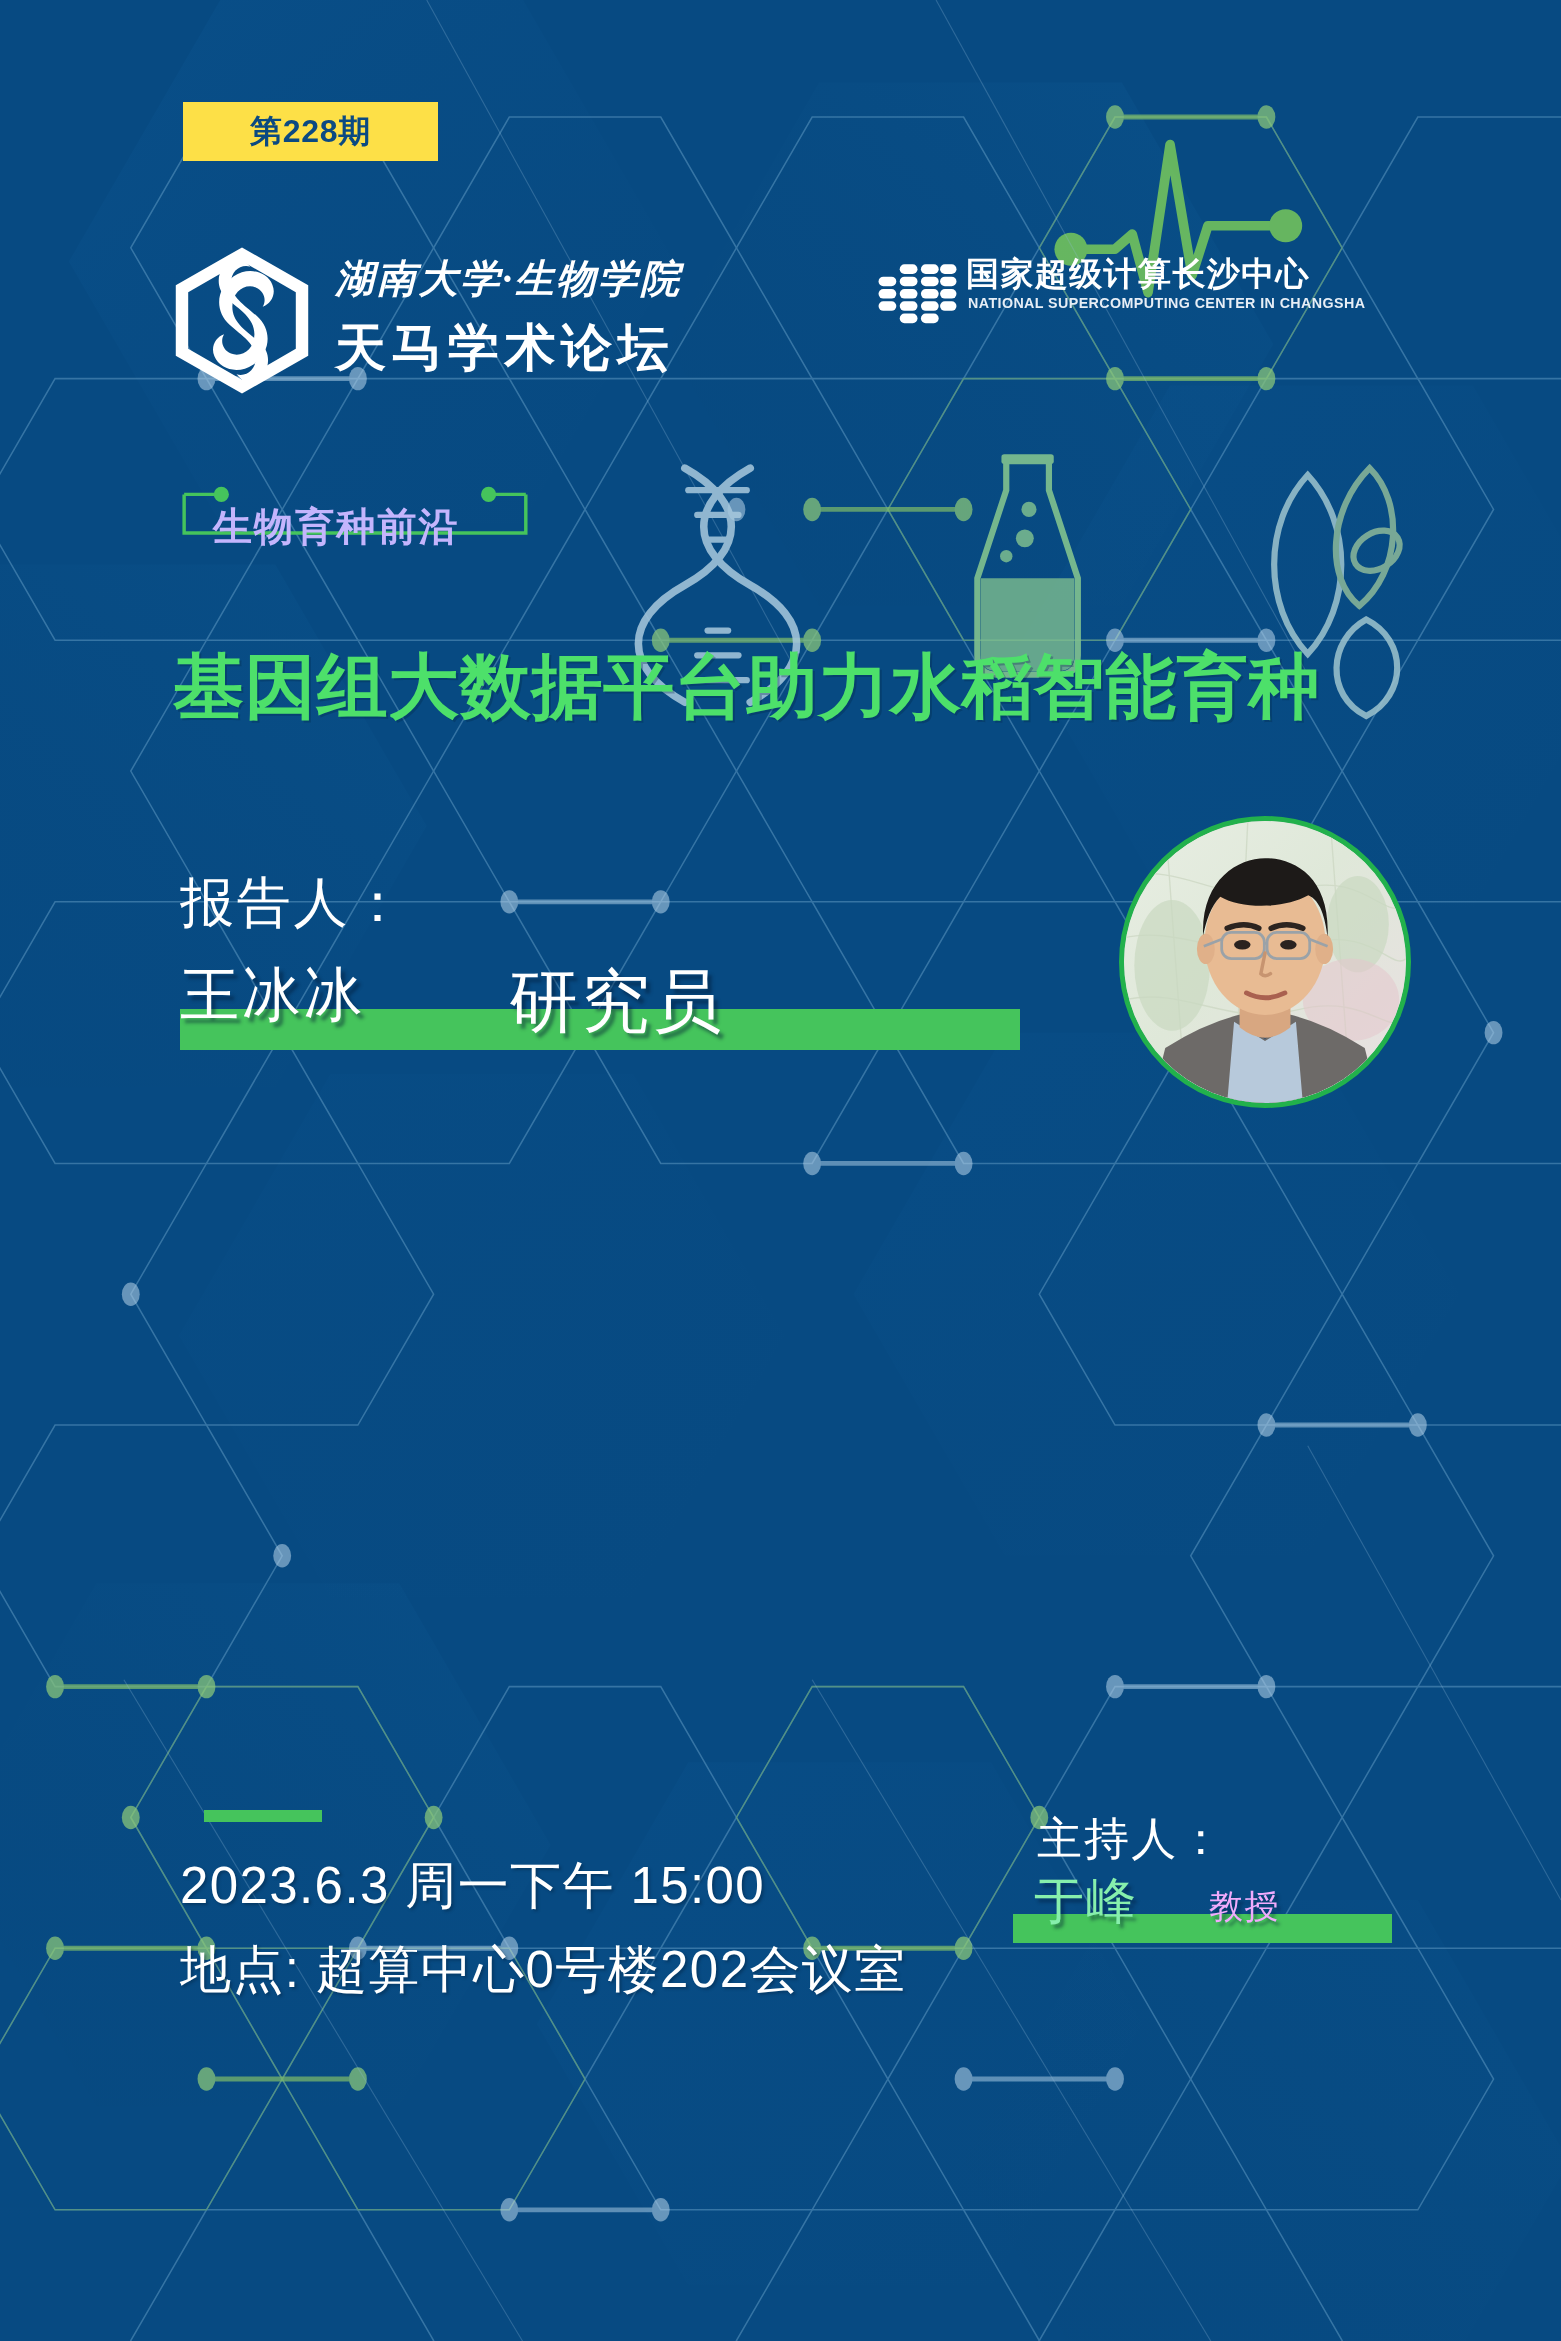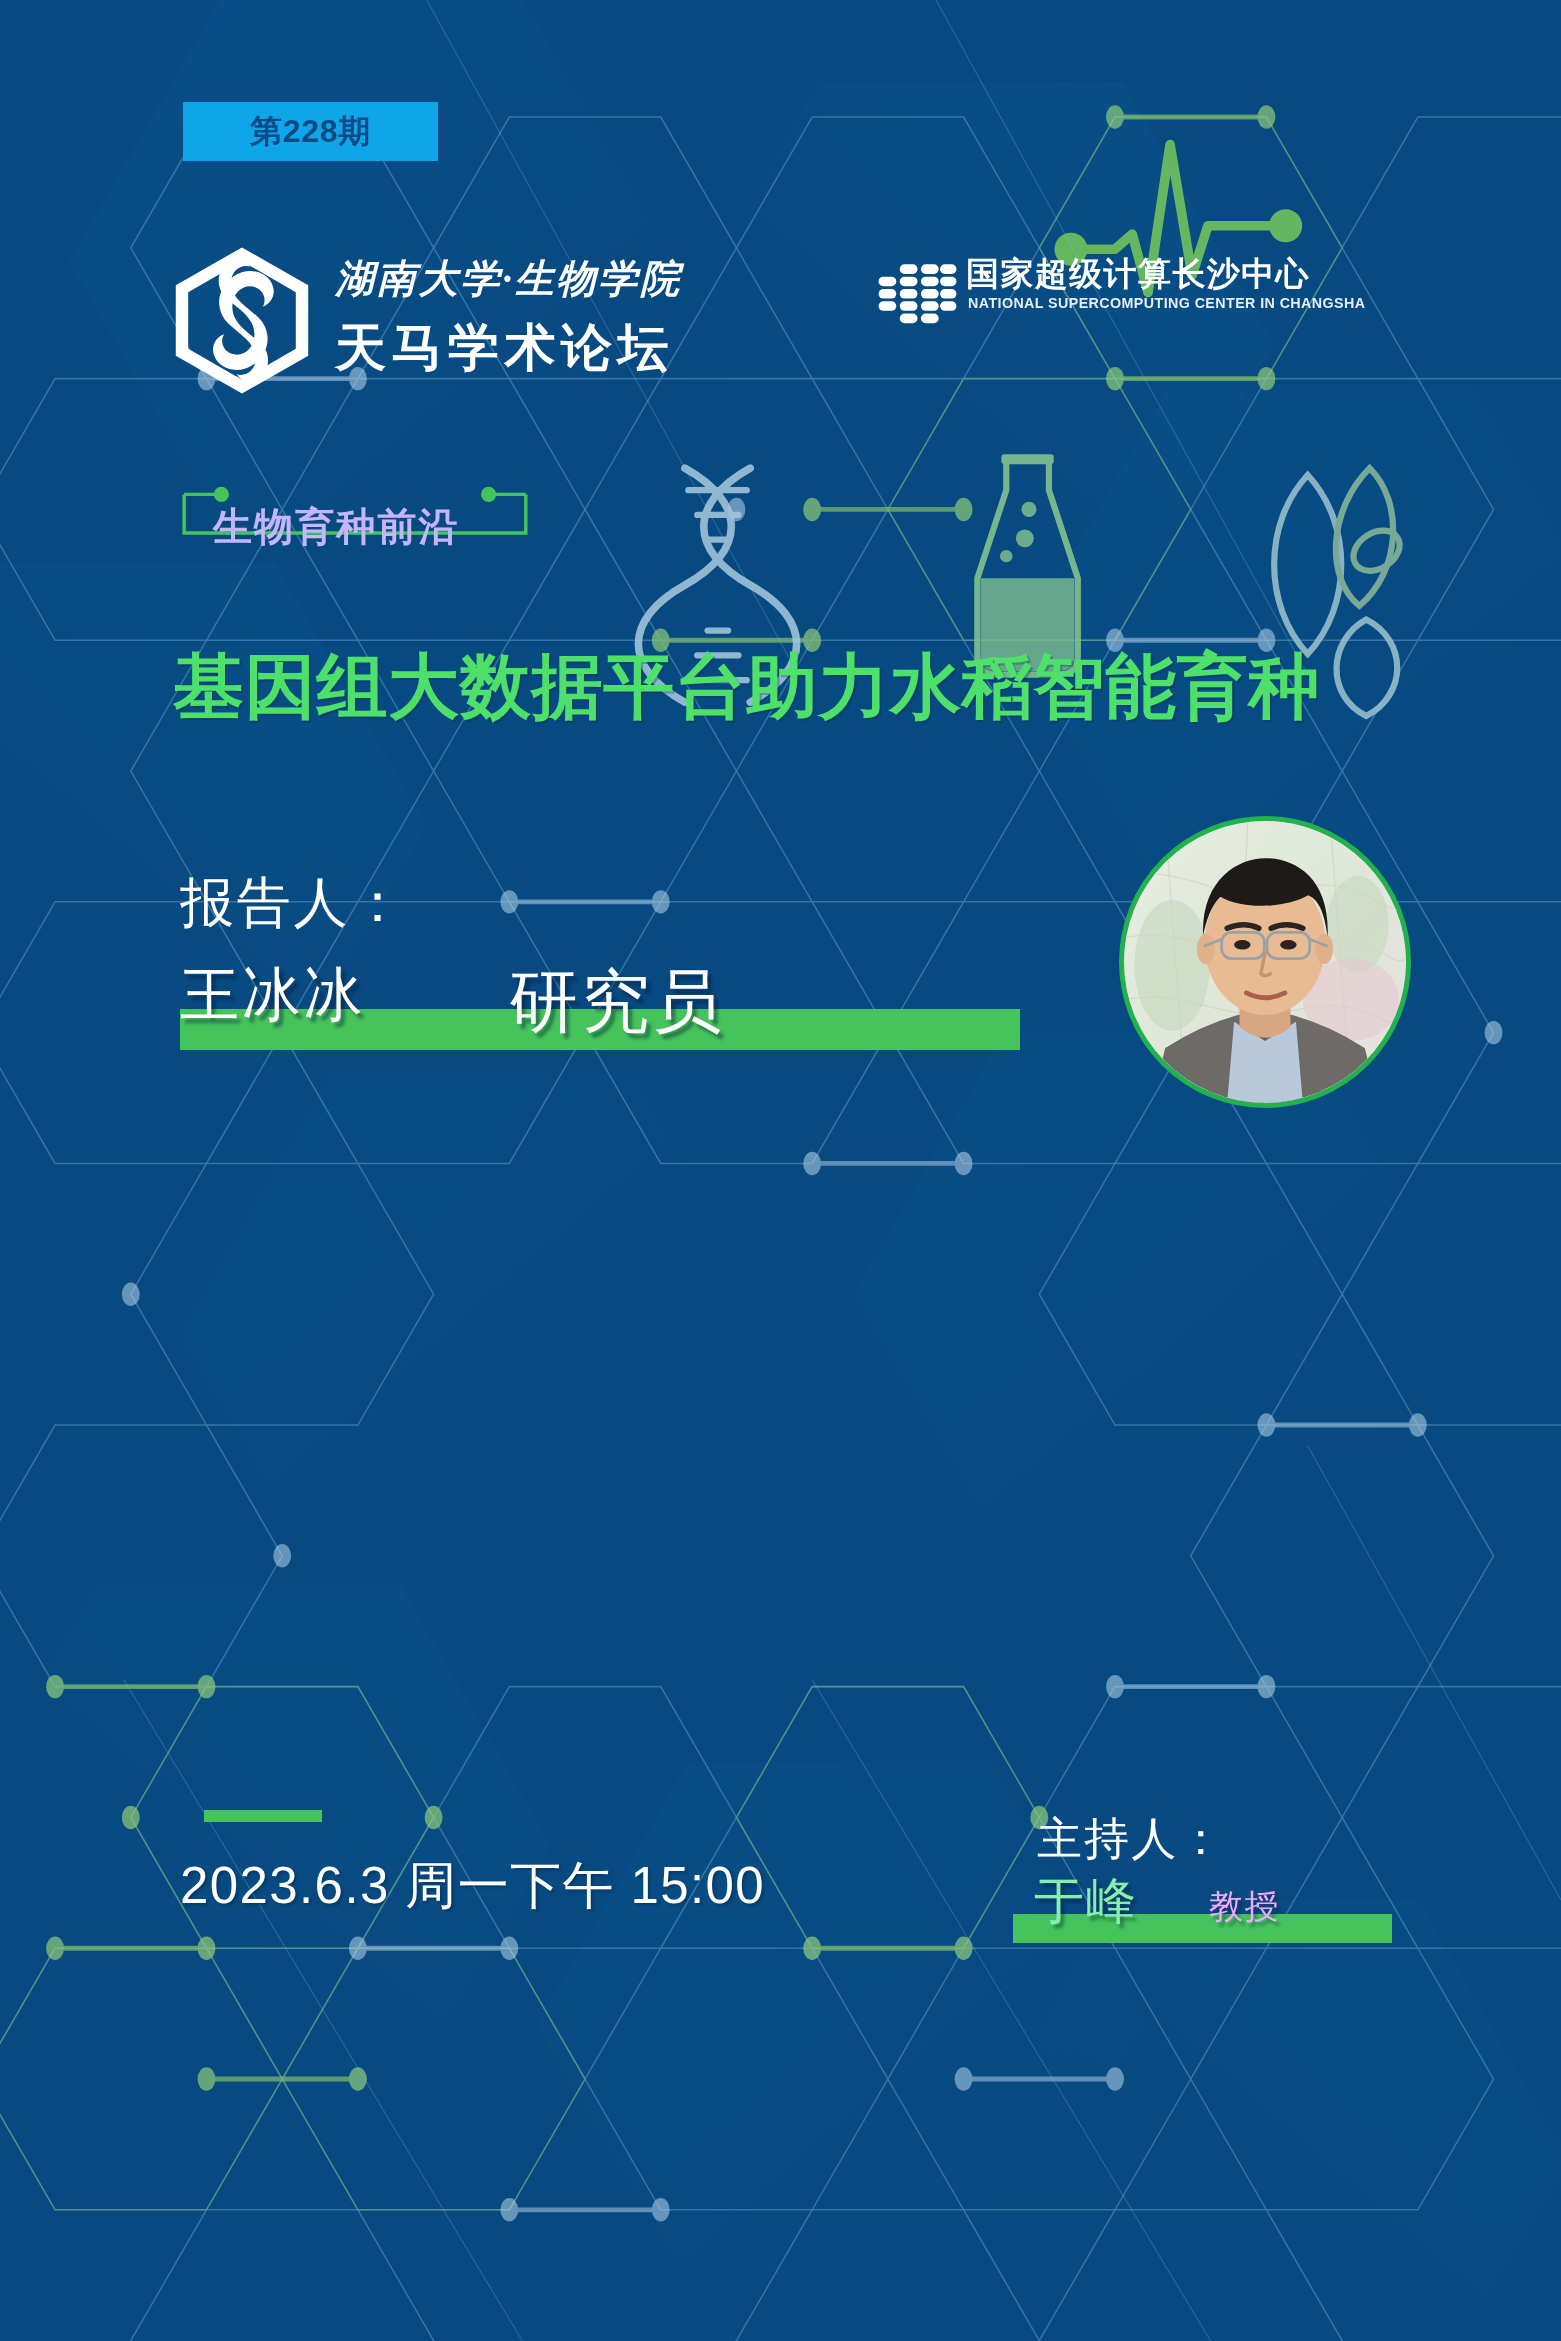--- a/index.html
+++ b/index.html
@@ -17,21 +17,21 @@
     background:
       radial-gradient(ellipse 964px 620px at 78% 12%, #0d5794 0%, rgba(13,87,148,0) 62%),
       radial-gradient(ellipse 1033px 757px at 15% 70%, #084676 0%, rgba(8,70,118,0) 65%),
       linear-gradient(170deg,#0a4d8a 0%, #07declare 0%, #074a82 45%, #064272 100%);
     background-color:#074a82;}
   .bg-svg{position:absolute;inset:0;width:100%;height:100%;}
 
   
   .issue-badge{
     position:absolute;left:183px;top:102px;width:255px;height:59px;
-    background:#0ea5e9;display:flex;align-items:center;justify-content:center;
+    background:#fde047;display:flex;align-items:center;justify-content:center;
   }
   .issue-badge span{color:#0b4a82;font-size:32px;font-weight:bold;letter-spacing:0.7px;}
 
   .logo-row{position:absolute;left:173px;top:240px;width:1074px;height:165px;}
 
   .logo-mark{position:absolute;left:0;top:5.5px;width:138px;height:149px;}
 
   .uni-name{
     position:absolute;left:162px;top:12.4px;
     color:#ffffff;font-size:39px;font-weight:bold;letter-spacing:2.8px;
@@ -478,20 +478,21 @@
 
         <path d="M205 192 L199 222 Q205 228, 213 222" stroke="#c79470" stroke-width="5" fill="none" stroke-linecap="round"></path>
         <path d="M178 250 Q205 264, 234 250" stroke="#a9604f" stroke-width="7" fill="none" stroke-linecap="round"></path>
       </g>
     </svg>
   </div>
 
 
   <div class="green-tick"></div>
   <div class="datetime">2023.6.3  周一下午 15:00</div>
+  <div class="place">地点: 超算中心0号楼202会议室</div>
 
   <div class="host-label">主持人：</div>
   <div class="host-hl"></div>
   <div class="host-name">于峰</div>
   <div class="host-title">教授</div>
 
 </div>
 
 
 </body></html>

